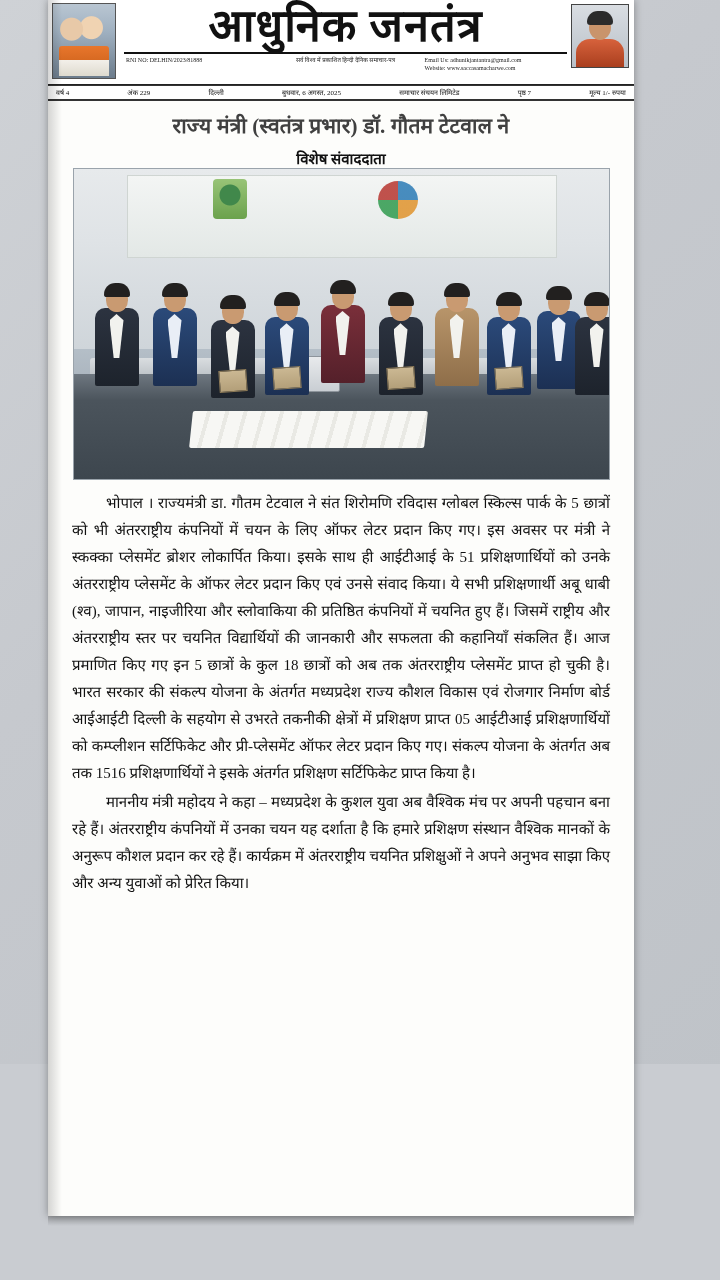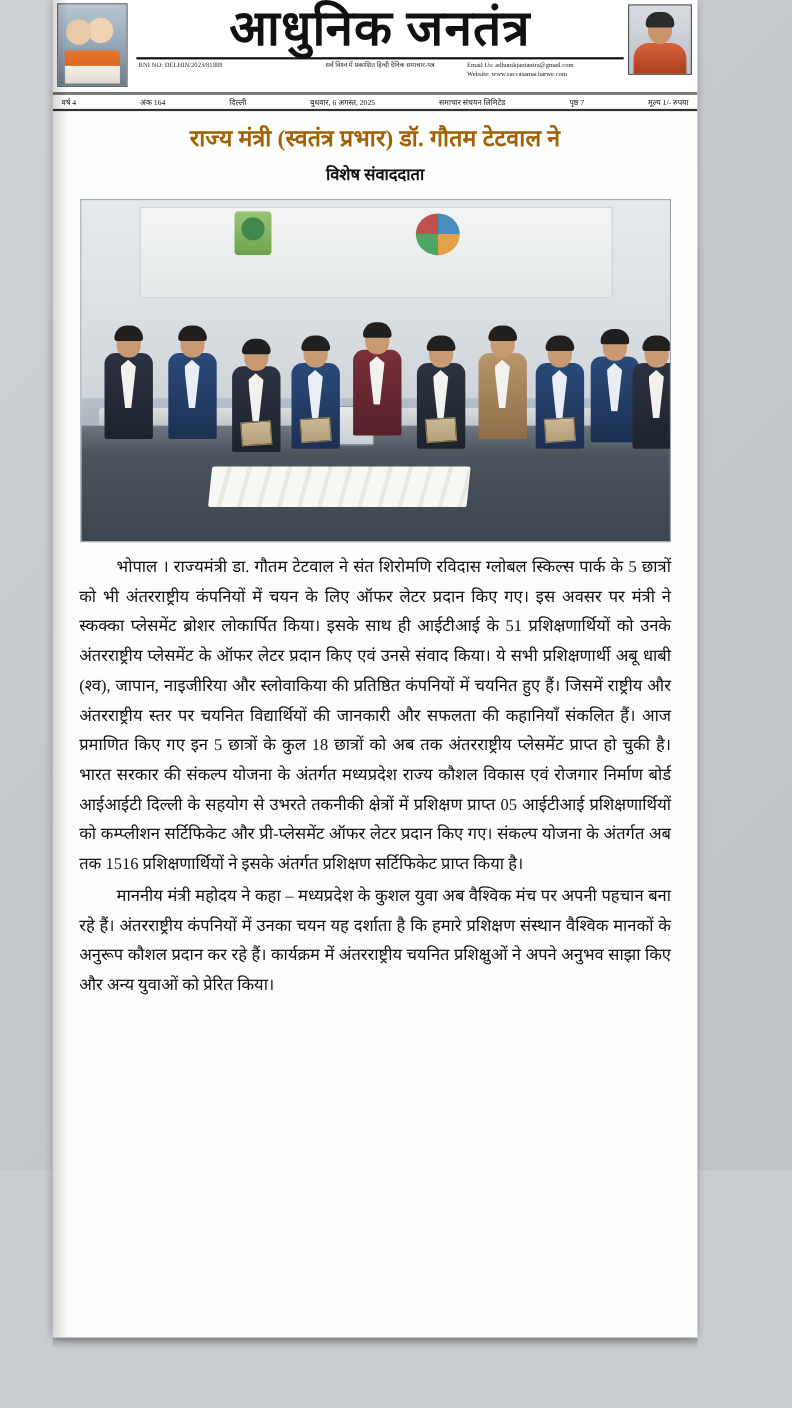--- a/index.html
+++ b/index.html
@@ -136,28 +136,28 @@
   }
   
   .article {
     padding: 10px 22px 0 22px;
   }
   .headline {
     text-align: center;
     font-weight: bold;
     font-size: 21px;
     line-height: 31px;
-    color: #a16207;
+    color: #404040;
     letter-spacing: 0.2px;
   }
   .byline {
     text-align: center;
     font-weight: bold;
     font-size: 15px;
-    margin: 6px 0 12px 0;
+    margin: 6px 0 0 0;
     color: #111;
   }
   
   .photo {
     width: 535px;
     height: 310px;
     margin: 0 auto 10px auto;
     position: relative;
     overflow: hidden;
     background: linear-gradient(#cfd6dd 0%, #b7c1ca 55%, #8e99a4 100%);
@@ -310,21 +310,21 @@
       </div>
       <div class="mast-portrait">
         <div class="body"></div>
         <div class="face"></div>
         <div class="hair"></div>
       </div>
     </div>
 
     <div class="mast-strip">
       <span>वर्ष 4</span>
-      <span>अंक 164</span>
+      <span>अंक 229</span>
       <span>दिल्ली</span>
       <span>बुधवार, 6 अगस्त, 2025</span>
       <span>समाचार संचयन लिमिटेड</span>
       <span>पृष्ठ 7</span>
       <span>मूल्य 1/- रुपया</span>
     </div>
 
     <div class="article">
       <div class="headline">
         <div>राज्य मंत्री (स्वतंत्र प्रभार) डॉ. गौतम टेटवाल ने</div>

